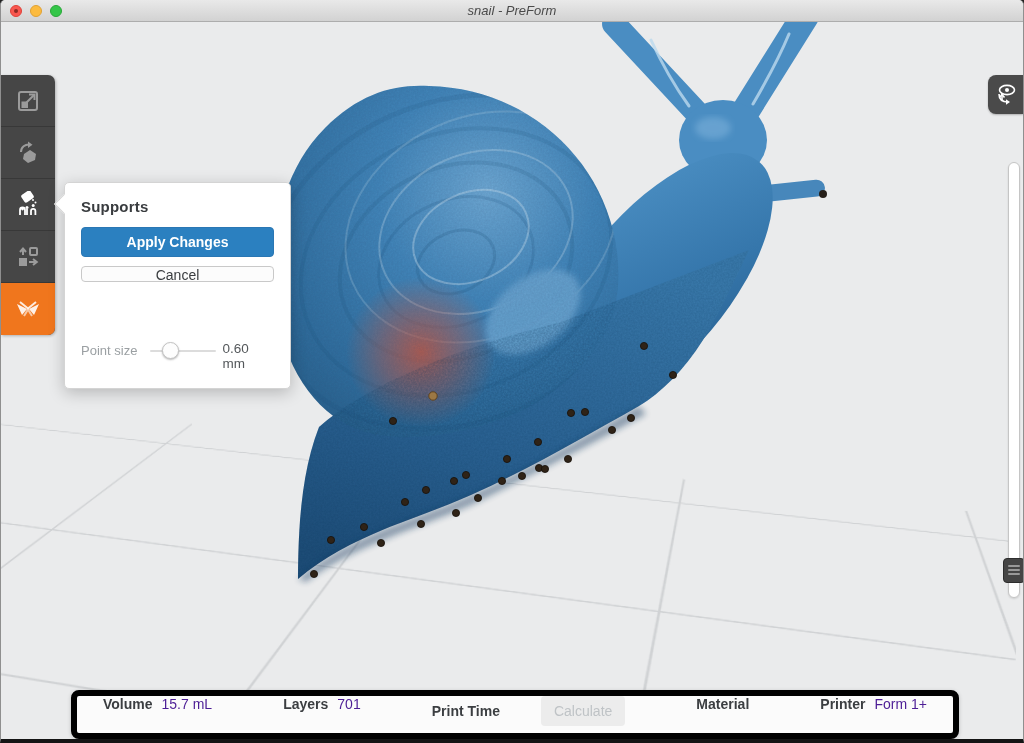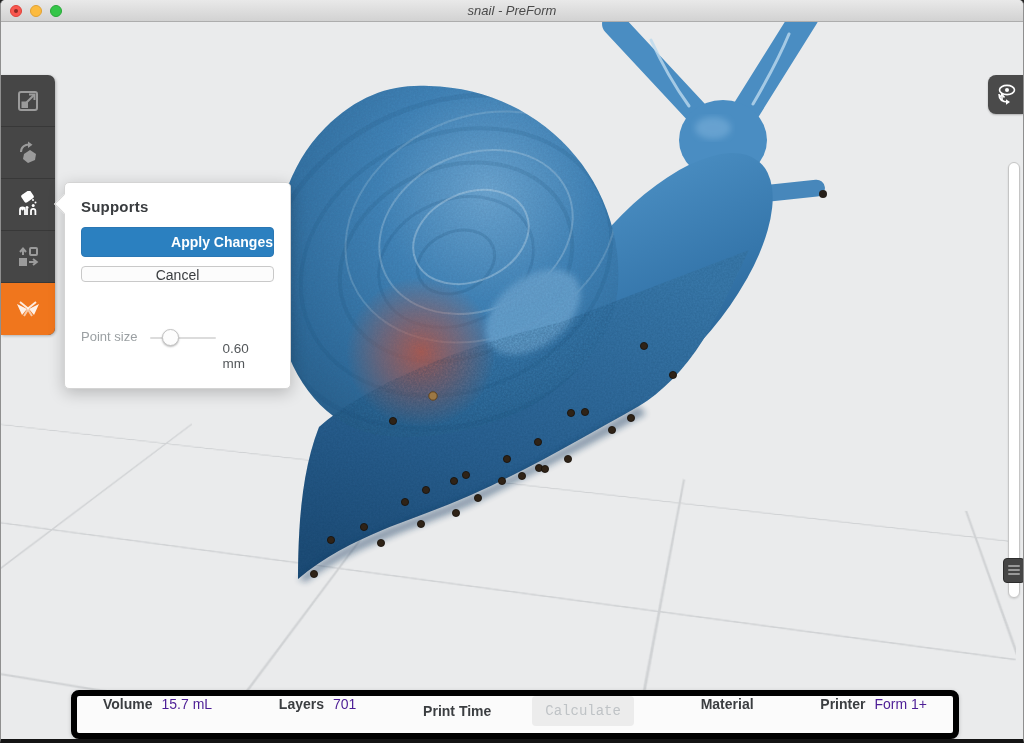--- a/index.html
+++ b/index.html
@@ -68,44 +68,44 @@
   .panel { position:absolute; left:63px; top:160px; width:227px; height:207px;
     background:#fff; border:1px solid #d4d4d4; border-radius:5px;
     box-shadow:0 4px 16px rgba(0,0,0,.22); padding:15px 16px; }
   .panel-notch { position:absolute; left:-8px; top:14px; width:14px; height:14px;
     background:#fff; border-left:1px solid #d4d4d4; border-bottom:1px solid #d4d4d4;
     transform:rotate(45deg); }
   .panel h2 { font-size:15px; font-weight:700; color:#393c3f; letter-spacing:.2px; }
   .btn { display:block; width:100%; border-radius:4px; font-size:14px;
     text-align:center; cursor:pointer; font-family:inherit; }
   .btn-apply { margin-top:12px; height:30px; background:#2b80c0;
-    border:1px solid #2a77b4; color:#fff; font-weight:700;text-align:right; }
+    border:1px solid #2a77b4; color:#fff; font-weight:700; }
   .btn-cancel { margin-top:9px; height:16px; background:#fcfcfc;
     border:1px solid #c9c9c9; color:#3a3d40; font-weight:400; }
-  .pointsize-row { margin-top:47px; display:flex; align-items:flex-start; }
+  .pointsize-row { margin-top:47px; display:flex; align-items:center; }
   .ps-label { font-size:13px; color:#9ba0a3; width:64px; }
   .ps-slider { position:relative; width:68px; height:17px; margin:0 6px; cursor:pointer; }
   .ps-slider .track { position:absolute; top:8px; left:0; right:0; height:2px;
     background:#dcdcdc; border-radius:1px; }
   .ps-slider .knob { position:absolute; top:0; width:17px; height:17px;
     background:#fdfdfd; border:1px solid #c3c3c3; border-radius:50%;
     box-shadow:0 1px 2px rgba(0,0,0,.28); }
   .ps-value { font-size:13.5px; color:#54585b; margin-left:auto;margin-top:12px; }
 
   
   .statusbar { position:absolute; left:70px; right:64px; top:668px; height:49px;
     background:#fbfbfb; border:6px solid #000000; border-radius:8px;
     box-shadow:0 1px 4px rgba(0,0,0,.18);
     display:flex; align-items:flex-start; justify-content:space-between;
     padding:0 26px; }
   .sb-group { display:flex; align-items:center; gap:9px; }
   .sb-label { font-size:14px; font-weight:700; color:#3b3e41; }
   .sb-value { font-size:14px; color:#4c1d95; }
   .sb-btn { background:#ececec; border:none; border-radius:4px; padding:7px 13px;
-    font-size:14px; color:#bfc3c6; font-family:Liberation Mono, monospace; cursor:default;margin-left:32px; }
+    font-size:14px; color:#bfc3c6; font-family:Liberation Sans, sans-serif; cursor:default;margin-left:32px; }
 </style>
 </head>
 <body>
 
 <div class="window">
 
   <div class="titlebar">
     <div class="traffic">
       <span class="tl red">
           <span class="editdot"></span>

